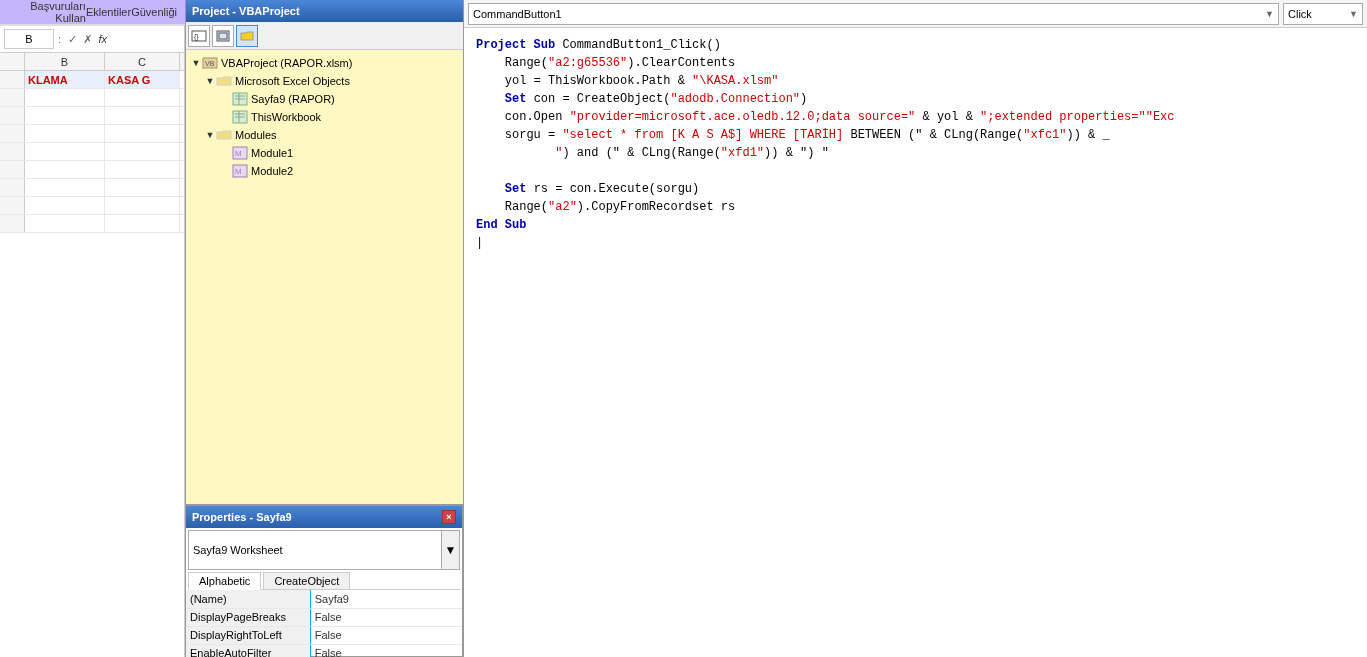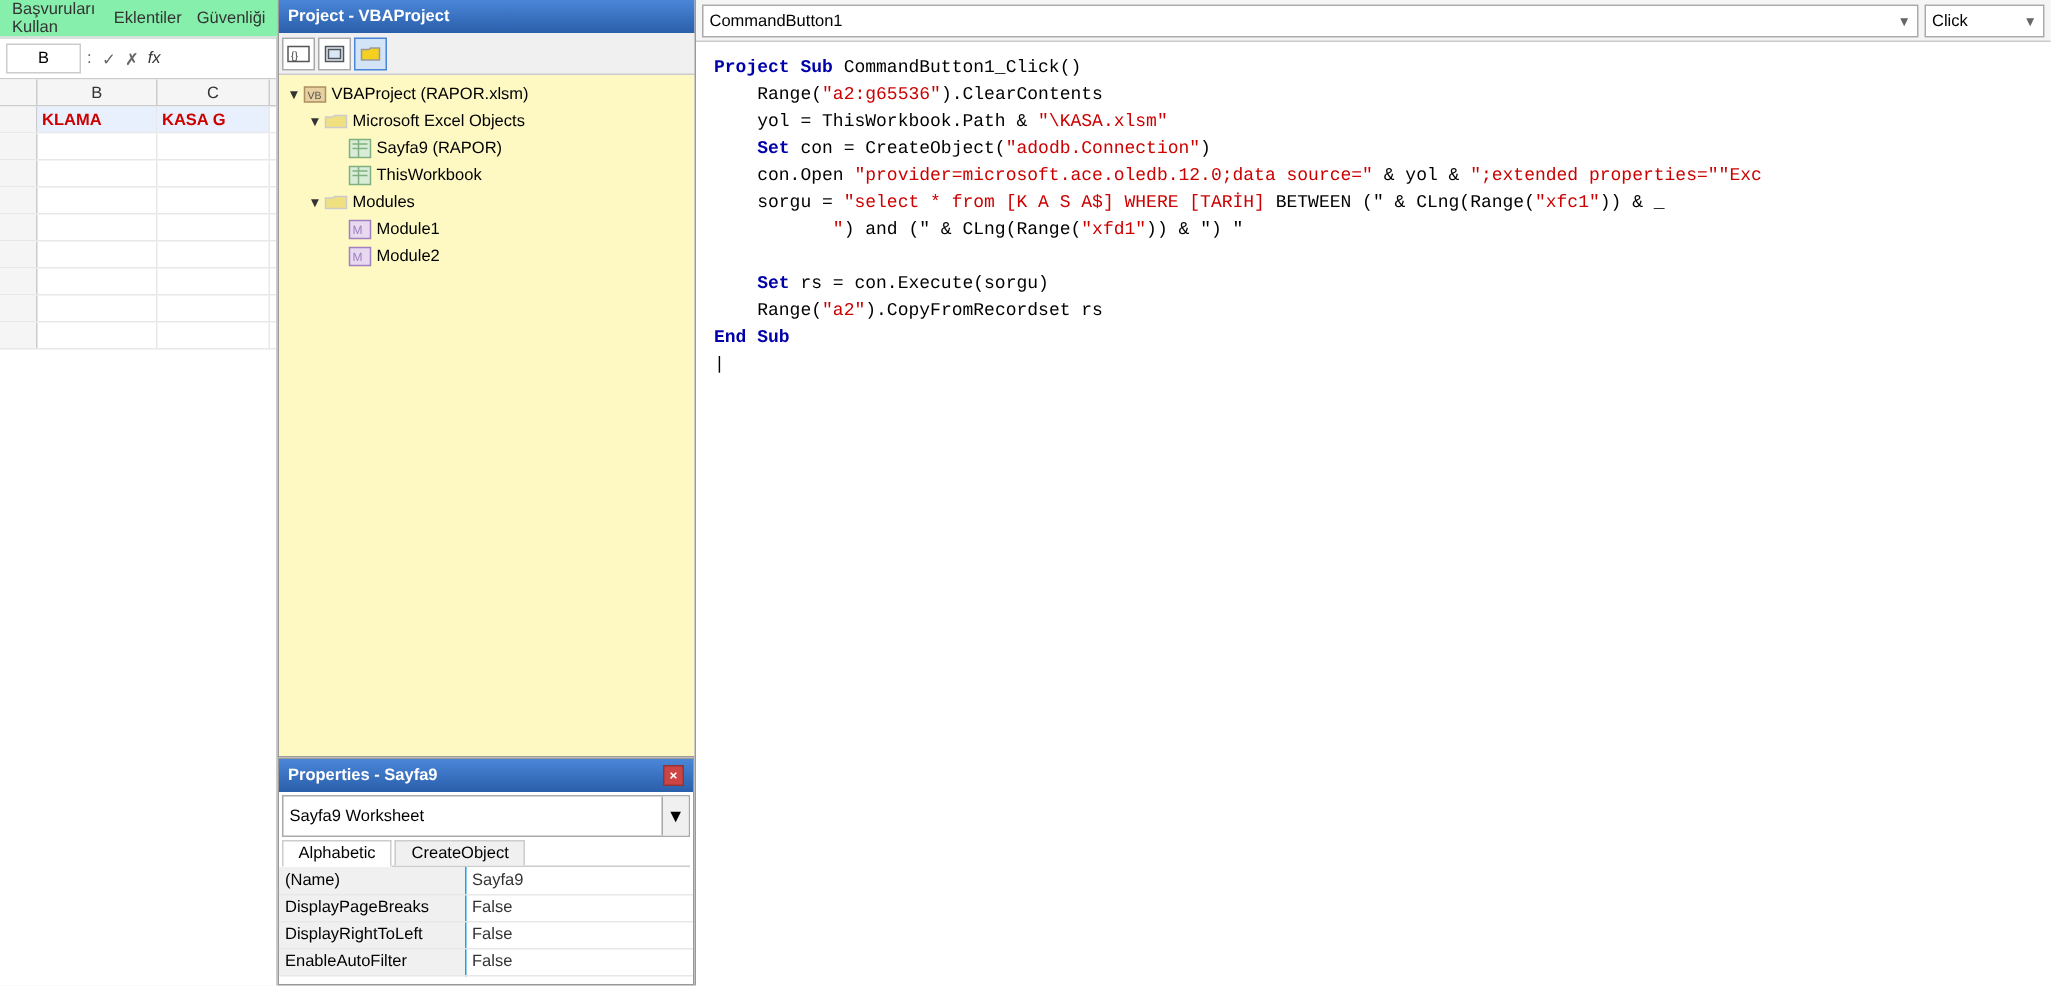--- a/index.html
+++ b/index.html
@@ -96,25 +96,26 @@
     
     .menu-area {
       position: absolute;
       left: 0;
       top: 0;
       width: 185px;
       height: 25px;
       display: flex;
       align-items: center;
       padding: 0 8px;
-      gap: 10px;
+      gap: 0;
       font-size: 11px;
       color: #333;
-      background: #86efac;
+      background: #c4b5fd;
       border-bottom: 1px solid #ddd;
+      text-align: right;
     }
 
     
     .project-panel {
       position: absolute;
       left: 185px;
       top: 0;
       width: 300px;
       height: 505px;
       background: #fef9c3;
@@ -228,21 +229,21 @@
       color: white;
       display: flex;
       align-items: center;
       justify-content: space-between;
       padding: 0 6px;
       font-size: 11px;
       font-weight: bold;
     }
 
     .props-dropdown {
-      height: 28px;
+      height: 40px;
       margin: 2px;
       display: flex;
       border: 1px solid #aaa;
       background: #fff;
     }
 
     .props-dropdown-text {
       flex: 1;
       display: flex;
       align-items: center;

